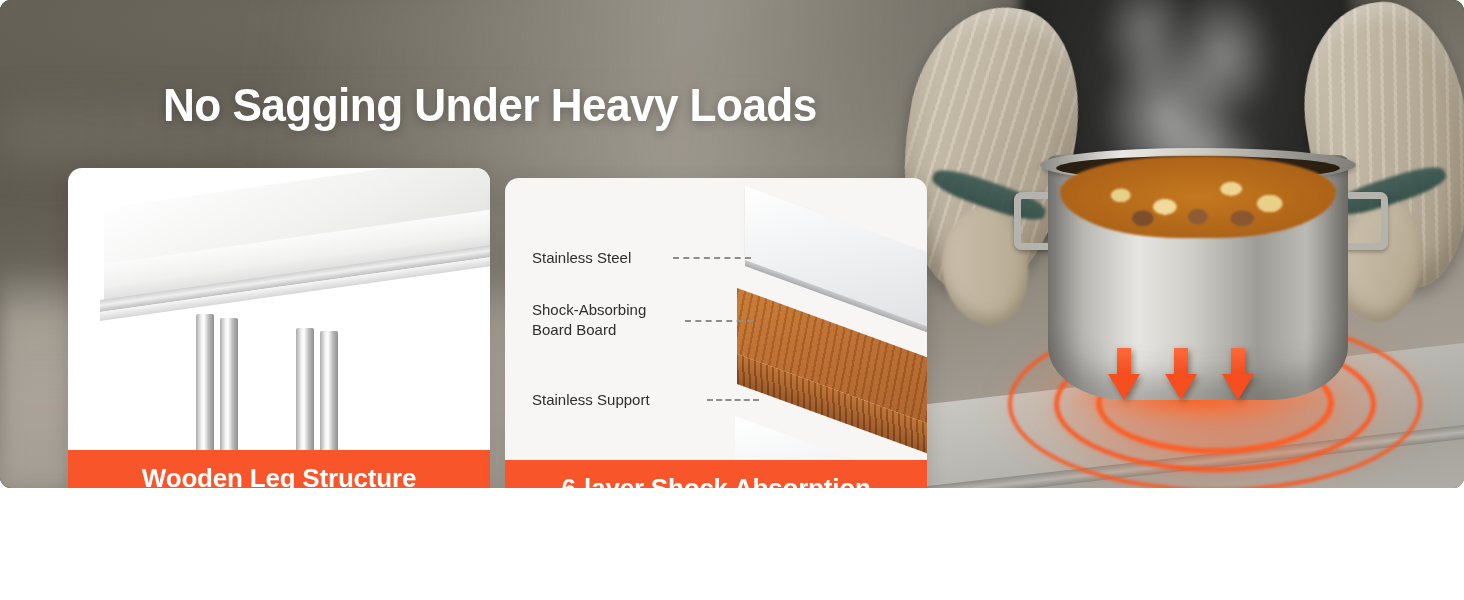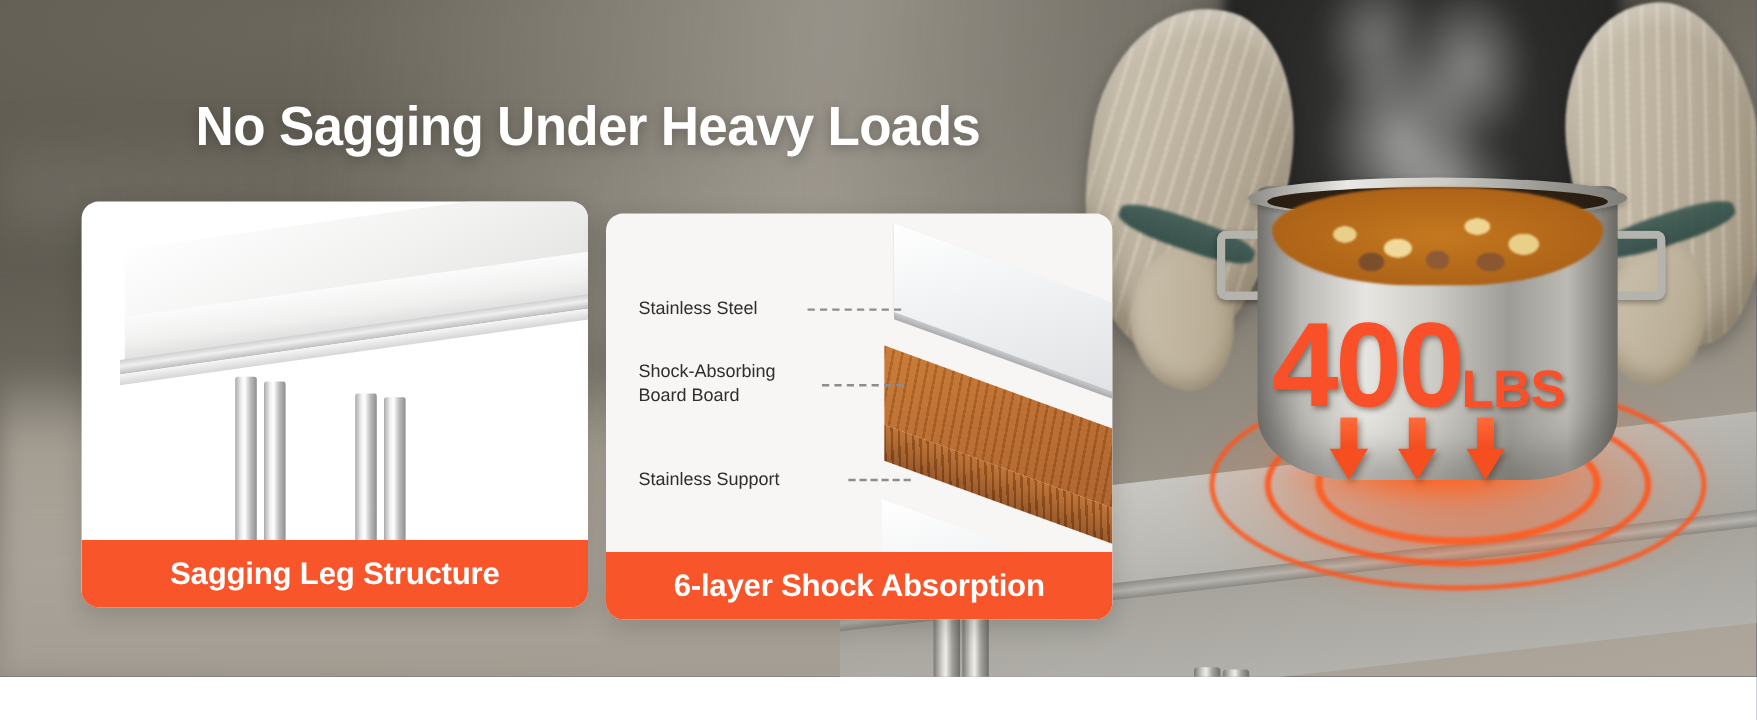--- a/index.html
+++ b/index.html
@@ -4,23 +4,24 @@
 <title>No Sagging Under Heavy Loads</title>
 <style>
   * { box-sizing: border-box; margin: 0; padding: 0; }
   html, body {
     width: 1464px; height: 600px;
     overflow: hidden;
     font-family: "Liberation Sans", sans-serif;
   }
   #stage {
     position: relative;
-    width: 1464px; height: 564px;
+    width: 1464px; height: 488px;
     overflow: hidden;
     background: #0f172a;
+    border-radius: 11px;
   }
 
   
   .bg-base {
     position: absolute; inset: 0;
     background:
       radial-gradient(120% 90% at 18% 4%, #6b675c 0%, #5f5b51 28%, rgba(95,91,81,0) 62%),
       linear-gradient(168deg, #55524a 0%, #5c584f 18%, #6e6a60 38%, #8d877c 60%, #a39c92 78%, #afa79c 100%);
   }
   .bg-sheen {
@@ -446,21 +447,21 @@
     <div class="card-media">
       <div class="tbl-top-face"></div>
       <div class="tbl-front"></div>
       <div class="tbl-lip"></div>
       <div class="tbl-lip2"></div>
       <div class="tleg tleg-1"></div>
       <div class="tleg tleg-2"></div>
       <div class="tleg tleg-3"></div>
       <div class="tleg tleg-4"></div>
     </div>
-    <div class="card-caption">Sagging Leg Structure</div>
+    <div class="card-caption">Wooden Leg Structure</div>
   </div>
 
   <div class="card card-right">
     <div class="card-media">
 
       <div class="plate steel1">
         <div class="plate-top-face"></div>
         <div class="plate-side"></div>
       </div>
 
@@ -479,26 +480,20 @@
       <div class="leader ld-3"></div>
 
       <div class="layer-label lbl-1">Stainless Steel</div>
       <div class="layer-label lbl-2">Shock-Absorbing
 Board Board</div>
       <div class="layer-label lbl-3">Stainless Support</div>
     </div>
     <div class="card-caption">6-layer Shock Absorption</div>
   </div>
 
-  <div class="load-block">
-    <div class="load-row">
-      <span class="load-num">400</span>
-      <span class="load-unit">LBS</span>
-    </div>
-  </div>
 
   <div class="arrows">
     <div class="arrow">
       <div class="arrow-stem"></div>
       <div class="arrow-head"></div>
     </div>
     <div class="arrow">
       <div class="arrow-stem"></div>
       <div class="arrow-head"></div>
     </div>

